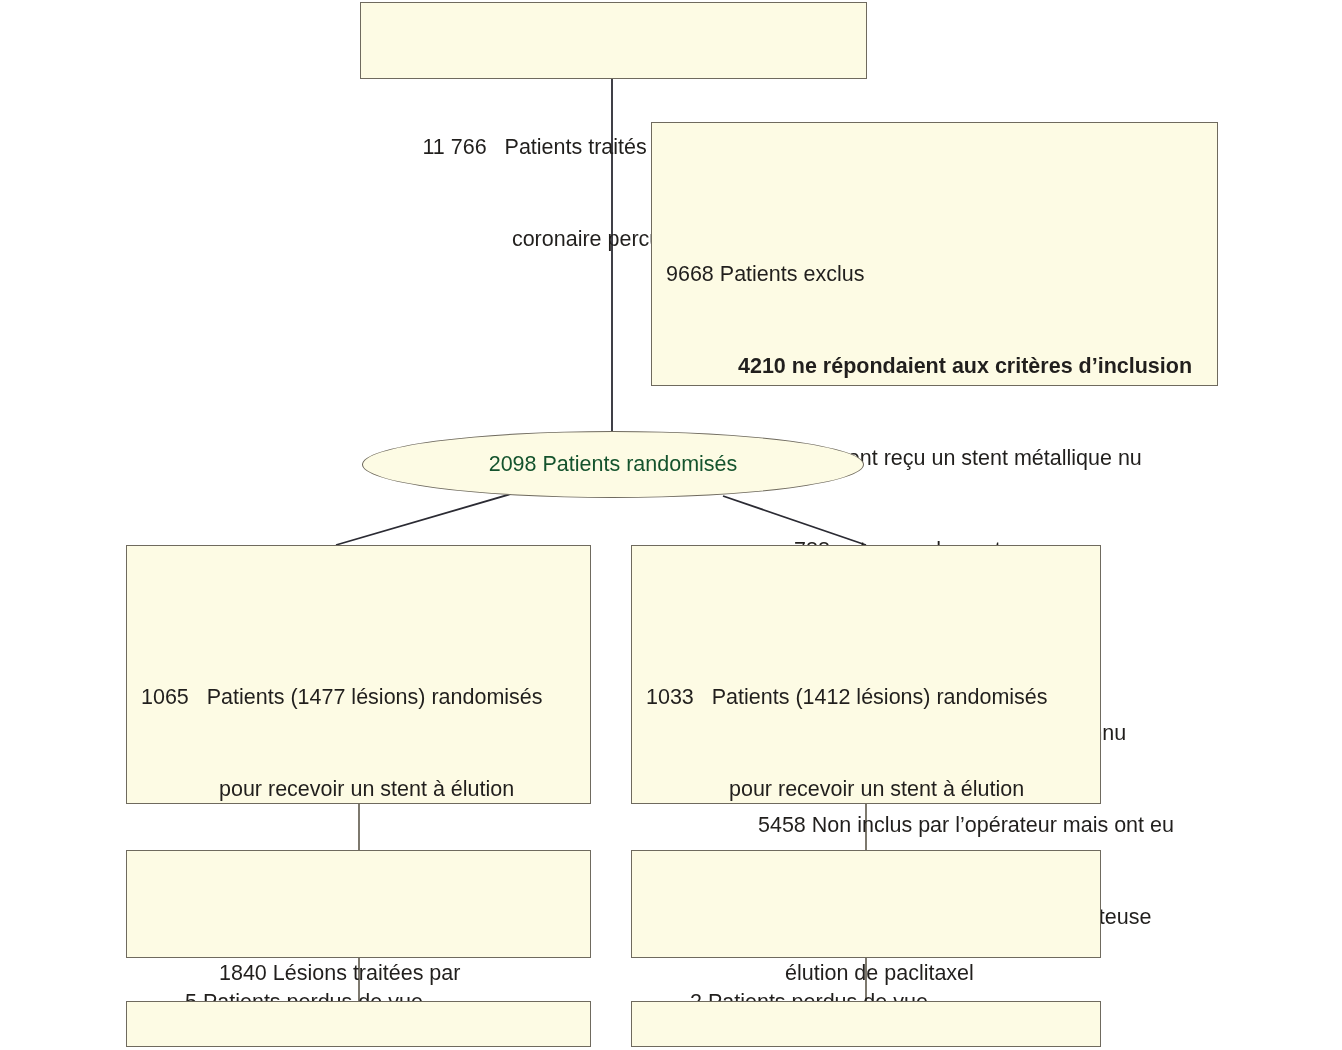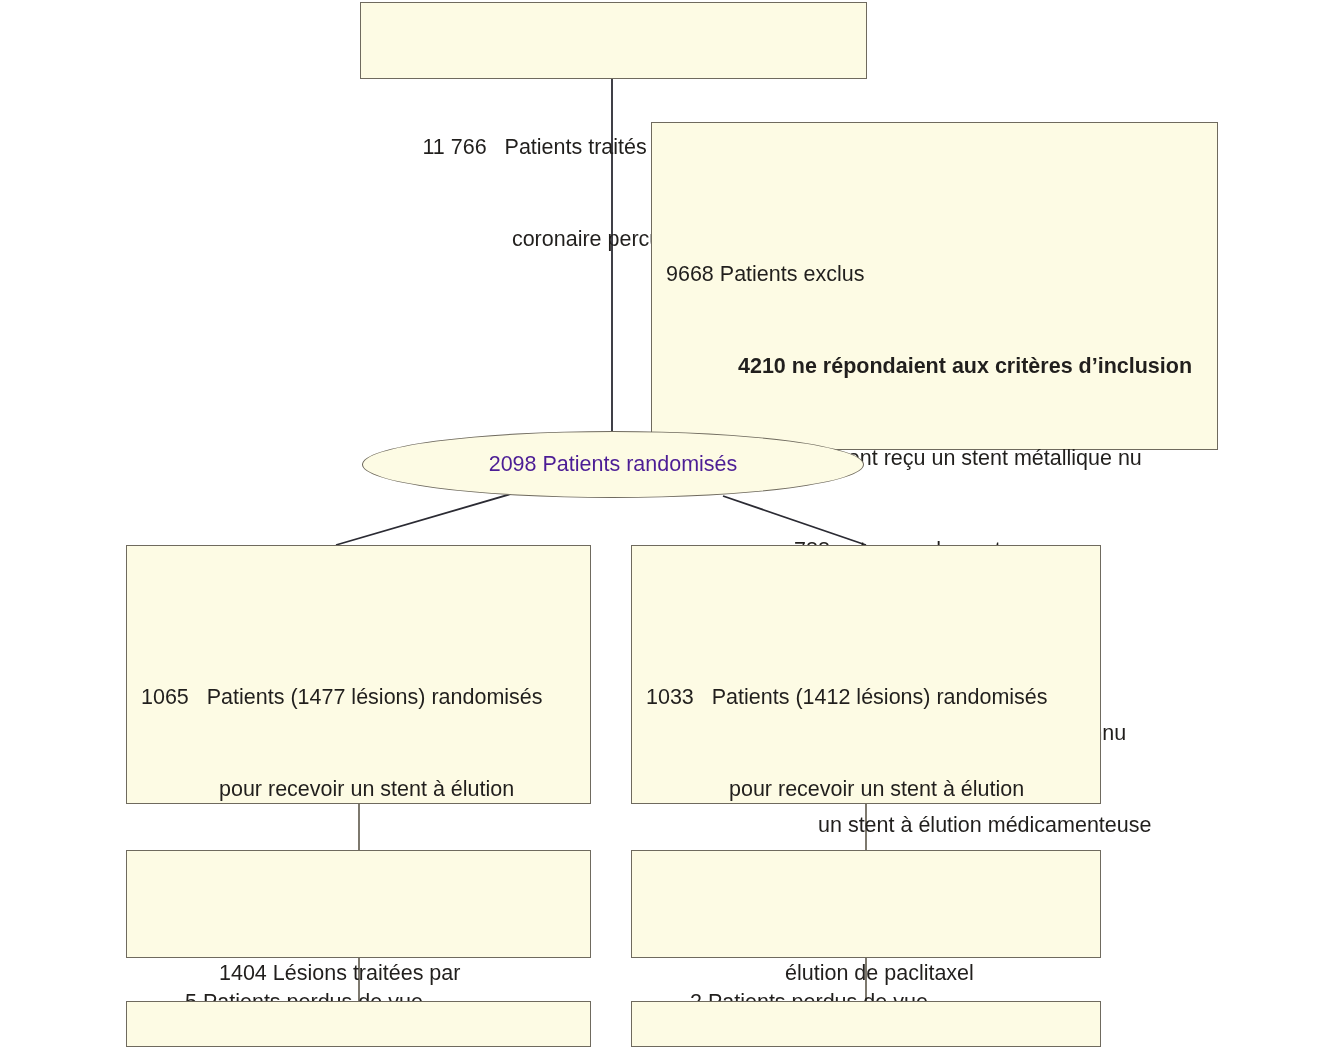--- a/index.html
+++ b/index.html
@@ -38,34 +38,34 @@
     z-index: 2;
   }
   .ellipse {
     position: absolute;
     box-sizing: border-box;
     background: #fdfbe4;
     border: 1.6px solid #6f6a5e;
     border-radius: 50%;
     font-size: 21.5px;
     line-height: 30.6px;
-    color: #4c1d95;
+    color: #14532d;
     display: flex;
     align-items: center;
     justify-content: center;
     z-index: 2;
   }
   .lines {
     display: block;
   }
   .ln { display: block; white-space: pre; }
 
   
   #node-enrolled   { left: 360px;  top: 2px;   width: 507px;  height: 77px;  padding: 7px 0 0 0; text-align: center; }
-  #node-excluded   { left: 651px;  top: 122px; width: 567px;  height: 328px; padding: 14px 18px 0 14px; }
+  #node-excluded   { left: 651px;  top: 122px; width: 567px;  height: 264px; padding: 14px 18px 0 14px; }
   #node-randomized { left: 362px;  top: 431px; width: 502px;  height: 67px; }
   #node-sirolimus  { left: 126px;  top: 545px; width: 465px;  height: 259px; padding: 14px 14px 0 14px; }
   #node-paclitaxel { left: 631px;  top: 545px; width: 470px;  height: 259px; padding: 14px 7px 0 14px; }
   #node-lost-left  { left: 126px;  top: 850px; width: 465px;  height: 108px; padding: 14px 14px 0 14px; }
   #node-lost-right { left: 631px;  top: 850px; width: 470px;  height: 108px; padding: 14px 14px 0 14px; }
   #node-analysis-left  { left: 126px; top: 1001px; width: 465px; height: 46px; padding: 7px 0 0 0; text-align: center; }
   #node-analysis-right { left: 631px; top: 1001px; width: 470px; height: 46px; padding: 7px 0 0 0; text-align: center; }
 
   
   .i0 { padding-left: 0; }
@@ -99,34 +99,35 @@
   </div>
 
   <div class="node" id="node-excluded">
     <span class="lines">
       <span class="ln i0">9668 Patients exclus</span>
       <span class="ln i1">4210 ne répondaient aux critères d’inclusion</span>
       <span class="ln i2">2830 ont reçu un stent métallique nu</span>
       <span class="ln i2">788 ont eu seulement une</span>
       <span class="ln" style="padding-left:168px">angioplastie par ballonnet</span>
       <span class="ln i2">592 ont reçu un traitement inconnu</span>
+      <span class="ln" style="padding-left:92px">5458 Non inclus par l’opérateur mais ont eu</span>
       <span class="ln" style="padding-left:152px">un stent à élution médicamenteuse</span>
     </span>
   </div>
 
   <div class="ellipse" id="node-randomized">
     <span>2098 Patients randomisés</span>
   </div>
 
   <div class="node" id="node-sirolimus">
     <span class="lines">
       <span class="ln i0">1065   Patients (1477 lésions) randomisés</span>
       <span class="ln" style="padding-left:78px">pour recevoir un stent à élution</span>
       <span class="ln" style="padding-left:78px">de sirolimus</span>
-      <span class="ln" style="padding-left:78px">1404 Lésions traitées par</span>
+      <span class="ln" style="padding-left:78px">1840 Lésions traitées par</span>
       <span class="ln" style="padding-left:134px">stent à élution de sirolimus</span>
       
       
       
     </span>
   </div>
 
   <div class="node" id="node-paclitaxel">
     <span class="lines">
       <span class="ln i0">1033   Patients (1412 lésions) randomisés</span>

